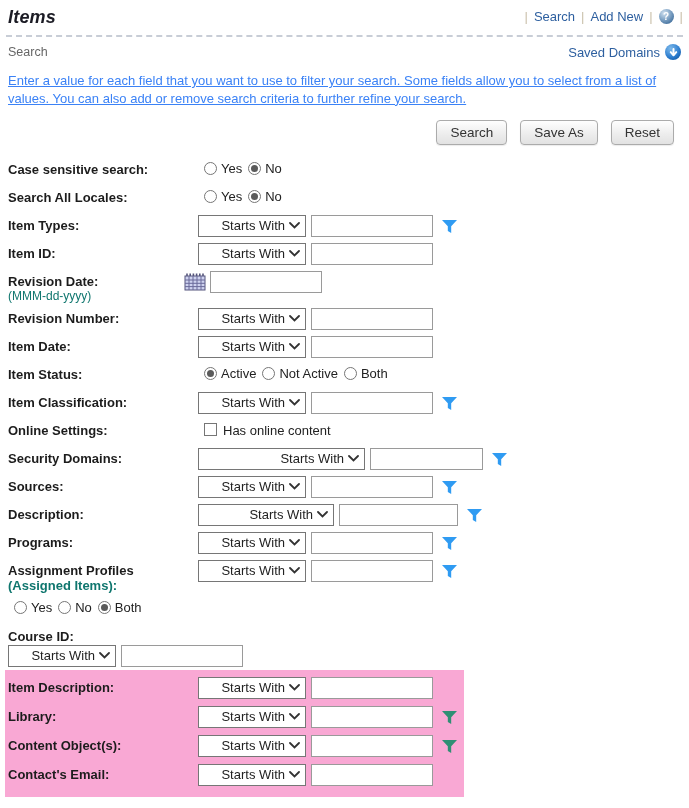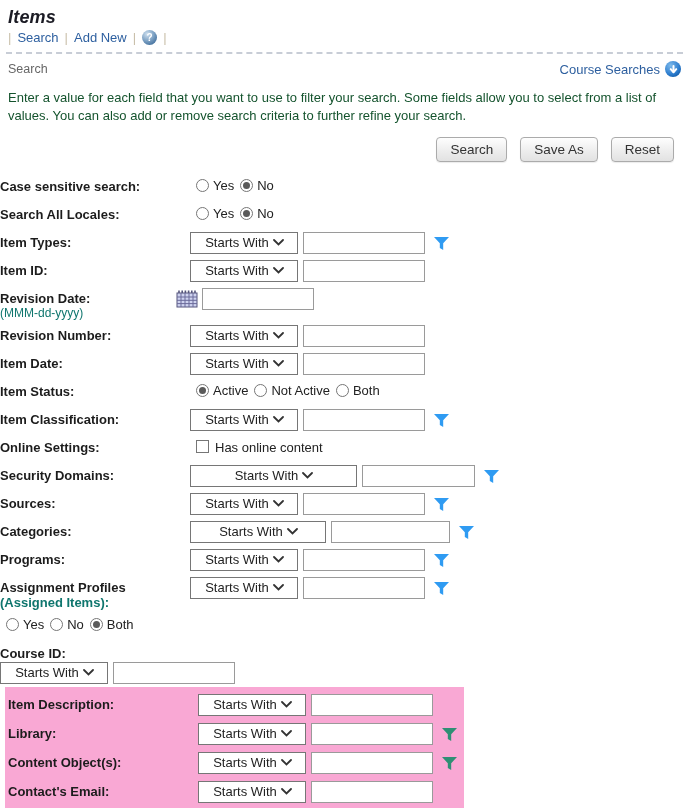--- a/index.html
+++ b/index.html
@@ -3,55 +3,55 @@
 <meta charset="utf-8">
 <style>
   * { box-sizing: border-box; }
   html,body { margin:0; padding:0; }
   body {
     width:689px; height:808px; overflow:hidden;
     background:#fff; color:#222;
     font-family:"Liberation Sans", sans-serif; font-size:13px;
   }
   
-  .page-header { display:flex; justify-content:space-between; align-items:flex-start; padding:7px 6px 0 8px;flex-direction:column; }
+  .page-header { display:flex; justify-content:space-between; align-items:flex-start; padding:7px 6px 0 8px; }
   .page-title { font-size:18px; font-weight:bold; font-style:italic; color:#1b1b24; letter-spacing:.2px; }
   .hdr-links { display:flex; align-items:center; gap:6px; font-size:13px; margin-top:2px; }
   .hdr-links a { color:#2d5f9f; text-decoration:none; cursor:pointer; }
   .pipe { color:#c9bfa9; }
   .help-icon {
     width:15px; height:15px; border-radius:50%; display:inline-flex; align-items:center; justify-content:center;
     background:radial-gradient(circle at 35% 28%, #cfe0ef, #7fa3c5 45%, #44719e 80%);
     color:#fff; font-size:10px; font-weight:bold; cursor:pointer;
   }
   .dash-sep { border-top:2px dashed #c8cdd6; margin:7px 6px 0 6px; }
   .subheader { display:flex; justify-content:space-between; align-items:center; padding:7px 8px 0 8px; }
   .section-label { color:#666; font-size:12.5px; }
   .saved { display:flex; align-items:center; gap:5px; color:#2d5f9f; cursor:pointer; }
   .circle-icon {
     width:16px; height:16px; border-radius:50%; display:inline-flex; align-items:center; justify-content:center;
     background:radial-gradient(circle at 35% 28%, #7db9ea, #2f7fd0 55%, #115ba8 85%);
   }
-  .instructions { padding:12px 10px 0 8px; color:#14532d; line-height:1.38; }
+  .instructions { padding:12px 10px 0 8px; color:#3b82f6; line-height:1.38;text-decoration:underline; }
   
   .btn-row { display:flex; justify-content:flex-end; gap:13px; padding:12px 15px 0 0; }
   .btn {
     font-family:"Liberation Sans", sans-serif; font-size:13.5px; color:#333;
     background:linear-gradient(#fefefe,#ececec 60%, #e2e2e2); border:1px solid #ababab; border-radius:4px;
     padding:4px 13px; cursor:pointer; box-shadow:0 1px 1px rgba(0,0,0,.08);
   }
   
   .form { padding:14px 0 0 0; }
-  .frow { display:flex; align-items:flex-start; margin-bottom:4px; min-height:24px; }
+  .frow { display:flex; align-items:flex-start; margin-bottom:4px; min-height:24px; padding-left:8px; }
   .flabel { width:190px; flex:none; font-weight:bold; color:#1c1c1c; padding-top:3px; line-height:1.2; }
   .flabel .sub { display:block; font-weight:normal; font-size:12px; color:#0f766e; }
   .fctrl { display:flex; align-items:center; }
   .select {
     height:22px; border:1px solid #767676; background:#fff; display:inline-flex;
-    align-items:center; justify-content:center; padding:0 5px 0 6px; cursor:pointer; flex:none;
+    align-items:center; justify-content:flex-end; padding:0 5px 0 6px; cursor:pointer; flex:none;
   }
   .select.normal { width:108px; } .select.medium { width:136px; } .select.wide { width:167px; }
   .select .chev { flex:none; margin-left:4px; }
   .txt {
     height:22px; width:122px; border:1px solid #9a9a9a; margin-left:5px; padding:0 4px;
     font-family:"Liberation Sans", sans-serif; font-size:13px;
   }
   .txt.cat { width:119px; } .txt.wideIn { width:113px; } .txt.date { width:112px; margin-left:4px; }
   .funnel { margin-left:8px; cursor:pointer; flex:none; margin-top:2px; }
   .radios { display:flex; align-items:center; margin-left:6px; padding-top:2px; }
@@ -83,21 +83,21 @@
     <span class="help-icon">?</span>
     <span class="pipe">|</span>
   </div>
 </div>
 
 <div class="dash-sep"></div>
 
 <div class="subheader">
   <span class="section-label">Search</span>
   <span class="saved">
-    <span>Course Searches</span>
+    <span>Saved Domains</span>
     <span class="circle-icon">
       <svg width="11" height="11" viewBox="0 0 12 12">
           <path d="M6 2.2 v6" stroke="#fff" stroke-width="2.2" fill="none" stroke-linecap="round"></path>
           <path d="M3 5.6 L6 9 L9 5.6" stroke="#fff" stroke-width="2.2" fill="none" stroke-linecap="round" stroke-linejoin="round"></path>
         </svg>
     </span>
   </span>
 </div>
 
 <div class="instructions">Enter a value for each field that you want to use to filter your search. Some fields allow you to select from a list of values. You can also add or remove search criteria to further refine your search.</div>
@@ -281,21 +281,21 @@
           </svg>
         </div>
       <input class="txt" value="" style="">
       <svg class="funnel" width="17" height="15" viewBox="0 0 18 16">
           <path d="M1 1 h16 l-6.2 6.8 v7 l-3.6 -2 v-5 z" fill="#2f9bf2"></path>
         </svg>
     </div>
   </div>
 
   <div class="frow">
-    <div class="flabel"><span>Categories:</span></div>
+    <div class="flabel"><span>Description:</span></div>
     <div class="fctrl">
       <div class="select medium">
           <span>Starts With</span>
           <svg class="chev" width="11" height="7" viewBox="0 0 11 7">
             <path d="M1 1 L5.5 5.5 L10 1" stroke="#333" stroke-width="1.8" fill="none" stroke-linecap="round"></path>
           </svg>
         </div>
       <input class="txt cat" value="" style="">
       <svg class="funnel" width="17" height="15" viewBox="0 0 18 16">
           <path d="M1 1 h16 l-6.2 6.8 v7 l-3.6 -2 v-5 z" fill="#2f9bf2"></path>

